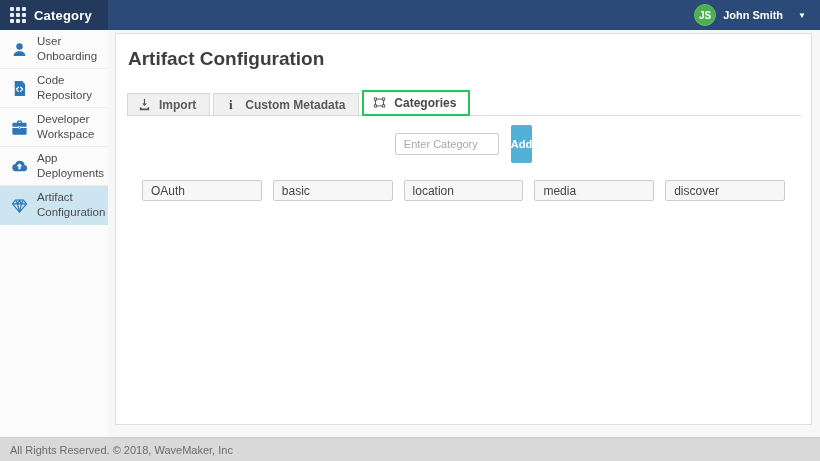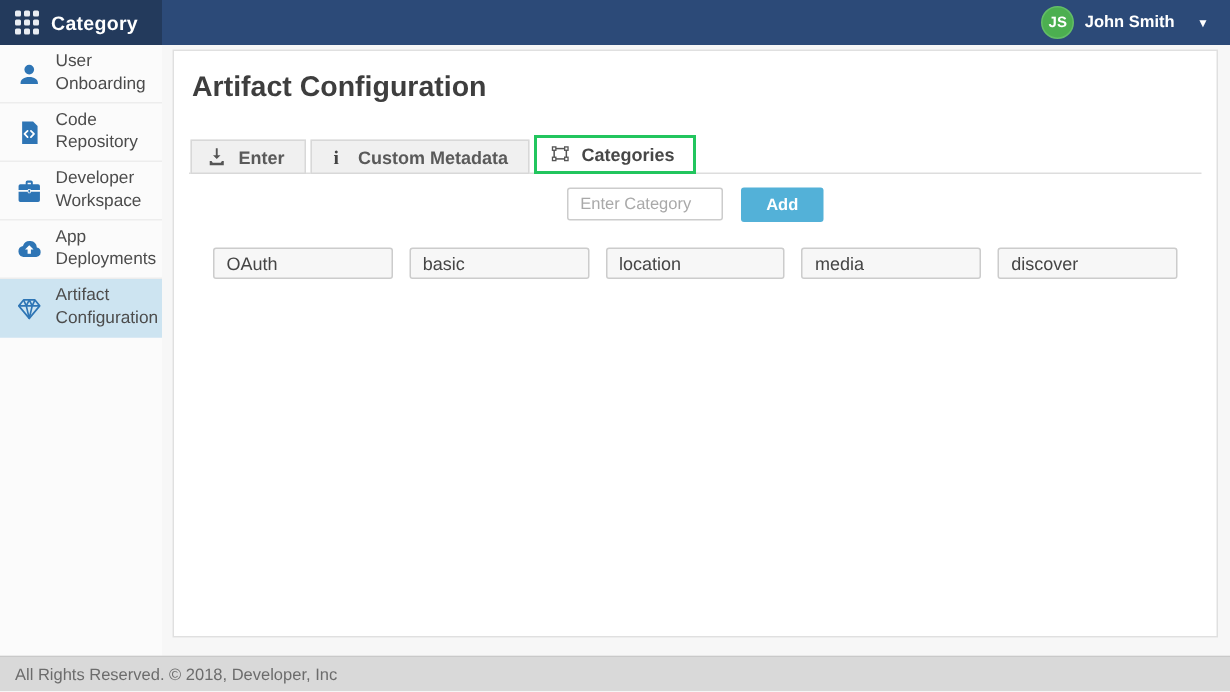--- a/index.html
+++ b/index.html
@@ -53,29 +53,29 @@
   .tab {
     display: flex; align-items: center; gap: 7px; background: #f0f0f0;
     border: 1px solid #d8d8d8; padding: 3px 13px 3px 9px; cursor: pointer;
     font-size: 12px; font-weight: bold; color: #5a5a5a; margin-bottom: -1px;
   }
   .tab.active { background: #ffffff; border: 2px solid #22c55e; color: #474747; padding: 3px 12px 4px 8px; }
   .tab-icon { width: 15px; height: 15px; display: flex; align-items: center; justify-content: center; }
   .tab-icon svg { width: 15px; height: 15px; }
   .info-glyph { font-family: "Liberation Serif", serif; font-weight: bold; font-size: 13px; color: #444; line-height: 1; }
 
-  .add-row { display: flex; justify-content: center; gap: 12px; margin: 9px 0 0; }
+  .add-row { display: flex; justify-content: center; align-items: center; gap: 12px; margin: 9px 0 0; }
   .category-input {
     width: 104px; height: 22px; border: 1px solid #cccccc; border-radius: 2px;
     padding: 0 8px; font-size: 11px; color: #444; font-family: "Liberation Sans", sans-serif; outline: none;
   }
   .category-input::placeholder { color: #a9a9a9; }
   .add-btn {
     background: #53b1d8; color: #ffffff; border: none; border-radius: 2px;
-    font-size: 11px; font-weight: bold; padding: 5px 17px; height: 23px; cursor: pointer;
+    font-size: 11px; font-weight: bold; padding: 5px 0; height: 38px; cursor: pointer;
     font-family: "Liberation Sans", sans-serif;
   }
 
   .chips { display: flex; gap: 11px; margin: 17px 16px 0; }
   .chip {
     flex: 1; background: #f7f7f7; border: 1px solid #cccccc; border-radius: 2px;
     padding: 3px 8px; font-size: 12px; color: #454545; height: 21px; cursor: pointer;
     white-space: nowrap; overflow: hidden;
   }
 
@@ -174,21 +174,21 @@
       <div class="page-title">Artifact Configuration</div>
 
       <div class="tabs">
         <div class="tab">
           <span class="tab-icon">
             <svg viewBox="0 0 24 24">
                 <path fill="#555" d="M11 3h2v7.5h3L12 14.5 8 10.5h3z"></path>
                 <path fill="#555" d="M4.5 16.5l2 .0 1.2 2h8.6l1.2-2h2v4.5h-15z"></path>
               </svg>
           </span>
-          <span>Enter</span>
+          <span>Import</span>
         </div>
         <div class="tab">
           <span class="tab-icon">
               <span class="info-glyph">i</span>
             </span>
           <span>Custom Metadata</span>
         </div>
         <div class="tab active">
           <span class="tab-icon">
             <svg viewBox="0 0 24 24">
@@ -222,14 +222,14 @@
         <div class="chip">location</div>
         <div class="chip">media</div>
         <div class="chip">discover</div>
       </div>
 
     </div>
   </div>
 </div>
 
 <div class="footer">
-  <span>All Rights Reserved. © 2018, Developer, Inc</span>
+  <span>All Rights Reserved. © 2018, WaveMaker, Inc</span>
 </div>
 
 </body></html>

